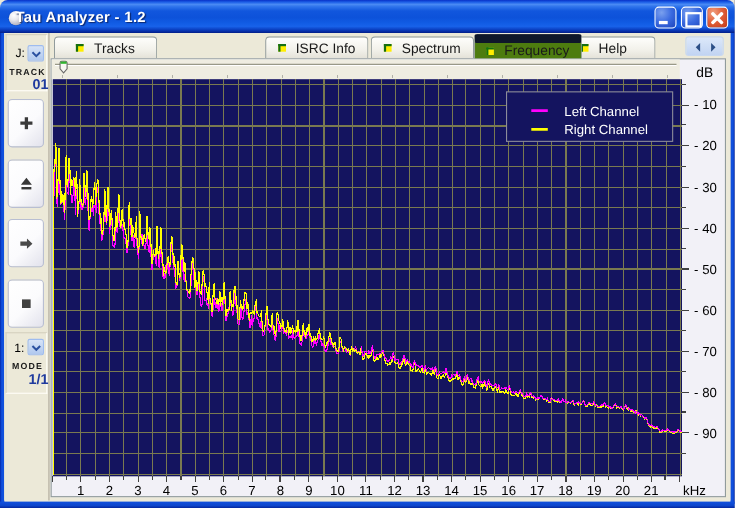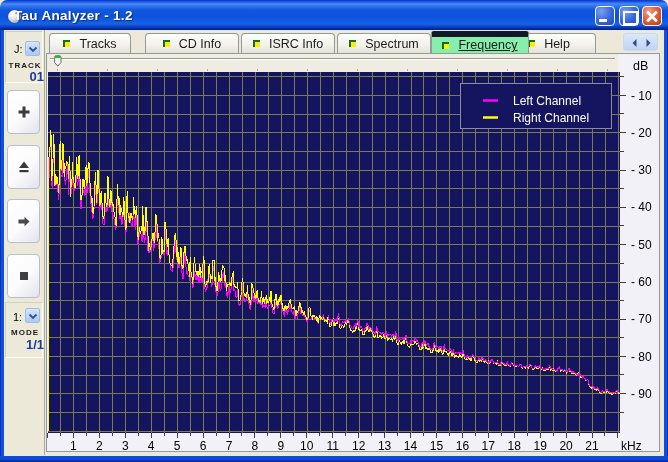--- a/index.html
+++ b/index.html
@@ -50,22 +50,22 @@
 .snum { position:absolute; width:38px; text-align:right; font-size:13px; font-weight:bold; color:#1f3a9e; }
 .sbtn { position:absolute; left:3px; width:33px; height:44px; border:1px solid #b8bed2; border-radius:4px;
   background:linear-gradient(135deg,#ffffff 0%,#fbfbfd 55%,#e2e2ec 100%); }
 .sbtn span { position:absolute; left:0; top:0; width:100%; height:100%; display:flex;
   align-items:center; justify-content:center; color:#383838; }
 
 #tabstrip { position:absolute; left:42px; top:0px; width:614px; height:23px; background:#ECE9D8; }
 .tab { position:absolute; top:3px; height:20px; background:linear-gradient(180deg,#fefefc,#f2f1ea 60%,#e4e2d8);
   border:1px solid #919b9c; border-bottom:none; border-radius:4px 4px 0 0;
   display:flex; align-items:center; justify-content:center; font-size:12.5px; color:#1a1a1a; }
-.tab.active { top:1px; height:22px; background:#86efac; z-index:5;
-  border-top:6px solid #0f172a; border-radius:3px 3px 0 0;text-decoration:underline; }
+.tab.active { top:1px; height:22px; background:#4d7c0f; z-index:5;
+  border-top:8px solid #0f172a; border-radius:3px 3px 0 0; }
 .led { width:7px; height:7px; margin-right:9px; position:relative; background:#ffee00;
   border-top:2px solid #156f12; border-left:2px solid #156f12; }
 #tabarrows { position:absolute; right:2px; top:3px; width:35px; height:18px;
   background:linear-gradient(180deg,#dce8fa,#c2d4f2); border:1px solid #c8d8f0; border-radius:3px; }
 
 #panel { position:absolute; left:42px; top:23px; width:614px; height:399px;
   background:#F2F1F7; border:1px solid #919b9c; }
 #warm { position:absolute; left:0; top:0; width:571px; height:18px; background:#EFEDE1; }
 #plotsvg { position:absolute; left:0; top:0; }
 </style>
@@ -128,22 +128,21 @@
         <div class="cbtn" style="left:19px; top:5px;">
             <svg width="10" height="8">
               <path d="M1.5,1.5 L5,5 L8.5,1.5" stroke="#2a50a0" stroke-width="1.8" fill="none"></path>
             </svg>
           </div>
         <div class="slabel" style="top:25px;">MODE</div>
         <div class="snum" style="top:34px;">1/1</div>
       </div>
     </div>
     <div id="tabstrip">
-      <div class="tab" style="left:3px; width:82px;"><div class="led"></div>Tracks</div>
-      <div class="tab" style="left:99px; width:94px;"><div class="led"></div>CD Info</div>
+      <div class="tab" style="left:3px; width:94px;"><div class="led"></div>Tracks</div>
       <div class="tab" style="left:291px; width:94px;"><div class="led"></div>Spectrum</div>
       <div class="tab" style="left:195px; width:94px;"><div class="led"></div>ISRC Info</div>
       <div class="tab active" style="left:385px; width:98px;"><div class="led"></div>Frequency</div>
       <div class="tab" style="left:456px; width:94px;"><div class="led"></div>Help</div>
       <div id="tabarrows">
         <svg width="35" height="18">
             <path d="M12.5,5 L8.5,9 L12.5,13 Z" fill="#2c4f86"></path>
             <path d="M22.5,5 L26.5,9 L22.5,13 Z" fill="#2c4f86"></path>
           </svg>
       </div>

